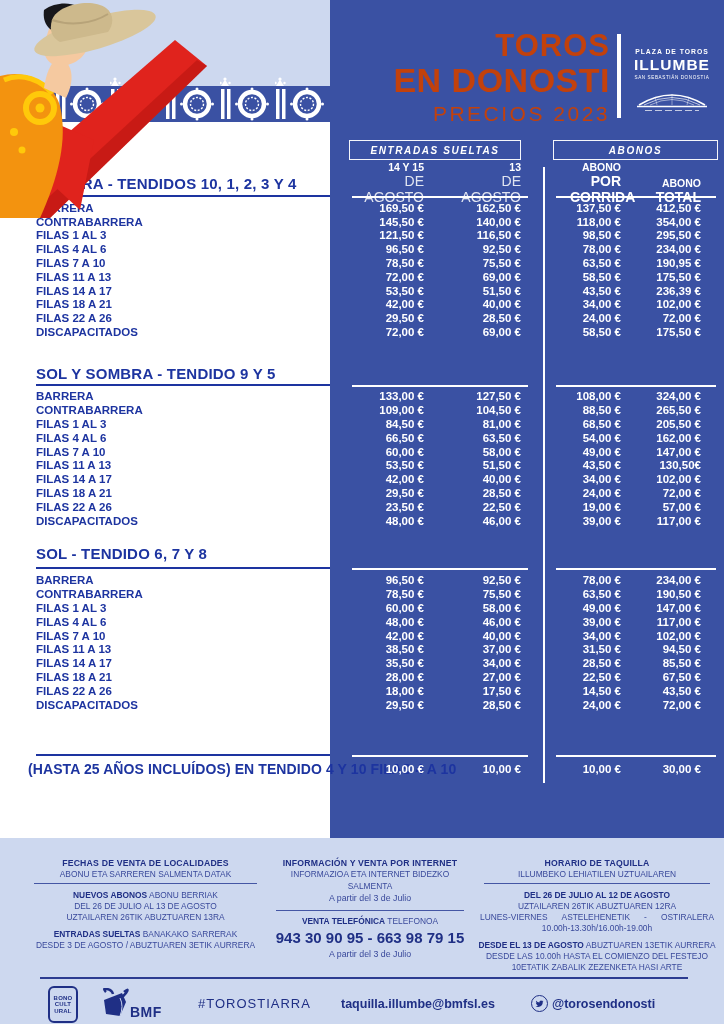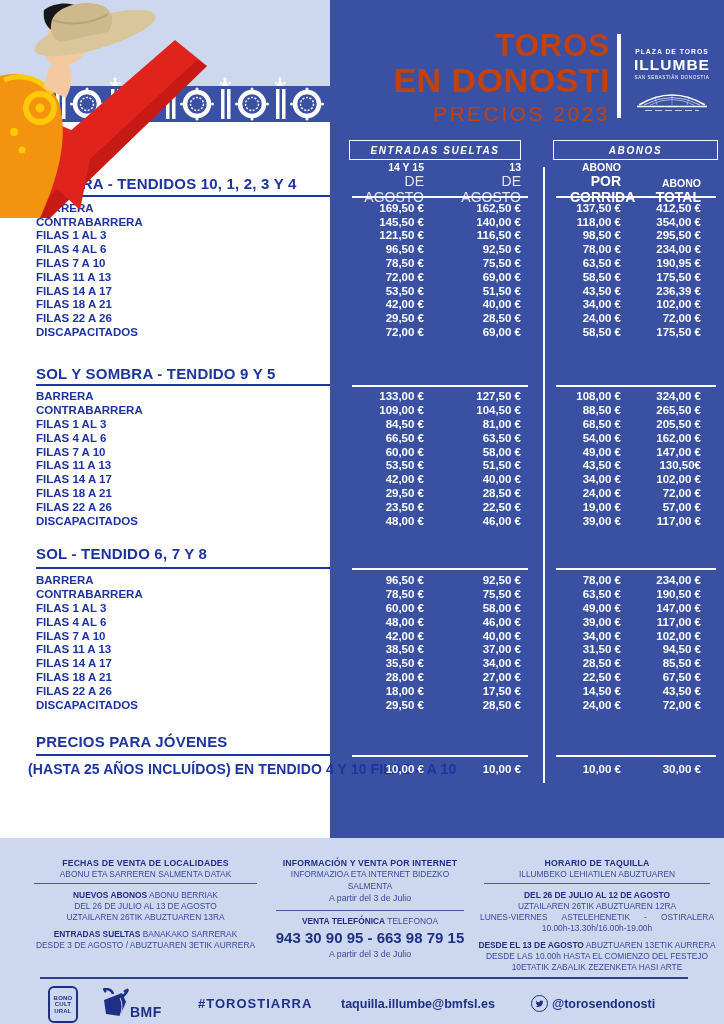--- a/index.html
+++ b/index.html
@@ -60,21 +60,21 @@
   .phone{font-size:15px;font-weight:800;color:#1f2f85;margin-top:1px;white-space:nowrap;}
   .jrow{display:flex;justify-content:space-between;padding:0 2px;}
   
   .brule{position:absolute;left:40px;top:977px;width:648px;height:2px;background:#2c3c90;}
   .bitem{position:absolute;color:#1f2f85;white-space:nowrap;}
   .bono{left:48px;top:986px;width:26px;height:33px;border:2px solid #1f2f85;border-radius:6px;
         display:flex;flex-direction:column;align-items:center;justify-content:center;
         font-size:6px;font-weight:800;line-height:1.05;letter-spacing:.2px;}
   .bmf{left:100px;top:988px;display:flex;align-items:flex-end;}
   .bmf-txt{font-size:14px;font-weight:600;letter-spacing:.5px;margin-left:-6px;}
-  .hash{left:198px;top:996px;font-size:13px;font-weight:700;letter-spacing:1px;}
+  .hash{left:198px;top:996px;font-size:13px;font-weight:400;letter-spacing:1px;}
   .email{left:341px;top:997px;font-size:12.5px;font-weight:700;}
   .twic{left:531px;top:995px;width:15px;height:15px;border:1.5px solid #1f2f85;border-radius:50%;
         display:flex;align-items:center;justify-content:center;}
   .handle{left:552px;top:997px;font-size:12.5px;font-weight:700;}
 </style>
 </head>
 <body>
 
 <div class="page">
 
@@ -464,21 +464,20 @@
     <div class="val">29,50 €</div>
     <div class="val">28,50 €</div>
     <div></div>
     <div class="val">24,00 €</div>
     <div class="val">72,00 €</div>
   </div>
 </div>
   </div>
 </div>
 
-  <div class="sec-title" style="top:733px">PRECIOS PARA JÓVENES</div>
   <div class="rule-row" style="top:754px">
     <span class="rn"></span>
       <span class="rw1"></span>
       <span class="rw2"></span>
   </div>
   <div class="rows" style="top:760px">
     <div class="prow pgrid" style="height:18px">
       <div class="lab small">(HASTA 25 AÑOS INCLUÍDOS) EN TENDIDO 4 Y 10 FILAS 4 A 10</div>
       <div class="val">10,00 €</div>
       <div class="val">10,00 €</div>
@@ -509,21 +508,21 @@
       <div>INFORMAZIOA ETA INTERNET BIDEZKO SALMENTA</div>
       <div class="apartir">A partir del 3 de Julio</div>
       <div class="fline" style="margin-top:6px"></div>
       <div style="margin-top:4px"><span class="fb">VENTA TELEFÓNICA</span><span> TELEFONOA</span></div>
       <div class="phone">943 30 90 95 - 663 98 79 15</div>
       <div class="apartir">A partir del 3 de Julio</div>
     </div>
 
     <div class="fcol f3">
       <div class="ft">HORARIO DE TAQUILLA</div>
-      <div>ILLUMBEKO LEHIATILEN ABUZTUAREN</div>
+      <div>ILLUMBEKO LEHIATILEN UZTUAILAREN</div>
       <div class="fline"></div>
       <div class="fblock">
         <div class="fb">DEL 26 DE JULIO AL 12 DE AGOSTO</div>
         <div>UZTAILAREN 26TIK ABUZTUAREN 12RA</div>
         <div class="jrow">
           <span>LUNES-VIERNES</span>
             <span>ASTELEHENETIK</span>
           <span>-</span>
             <span>OSTIRALERA</span>
         </div>

